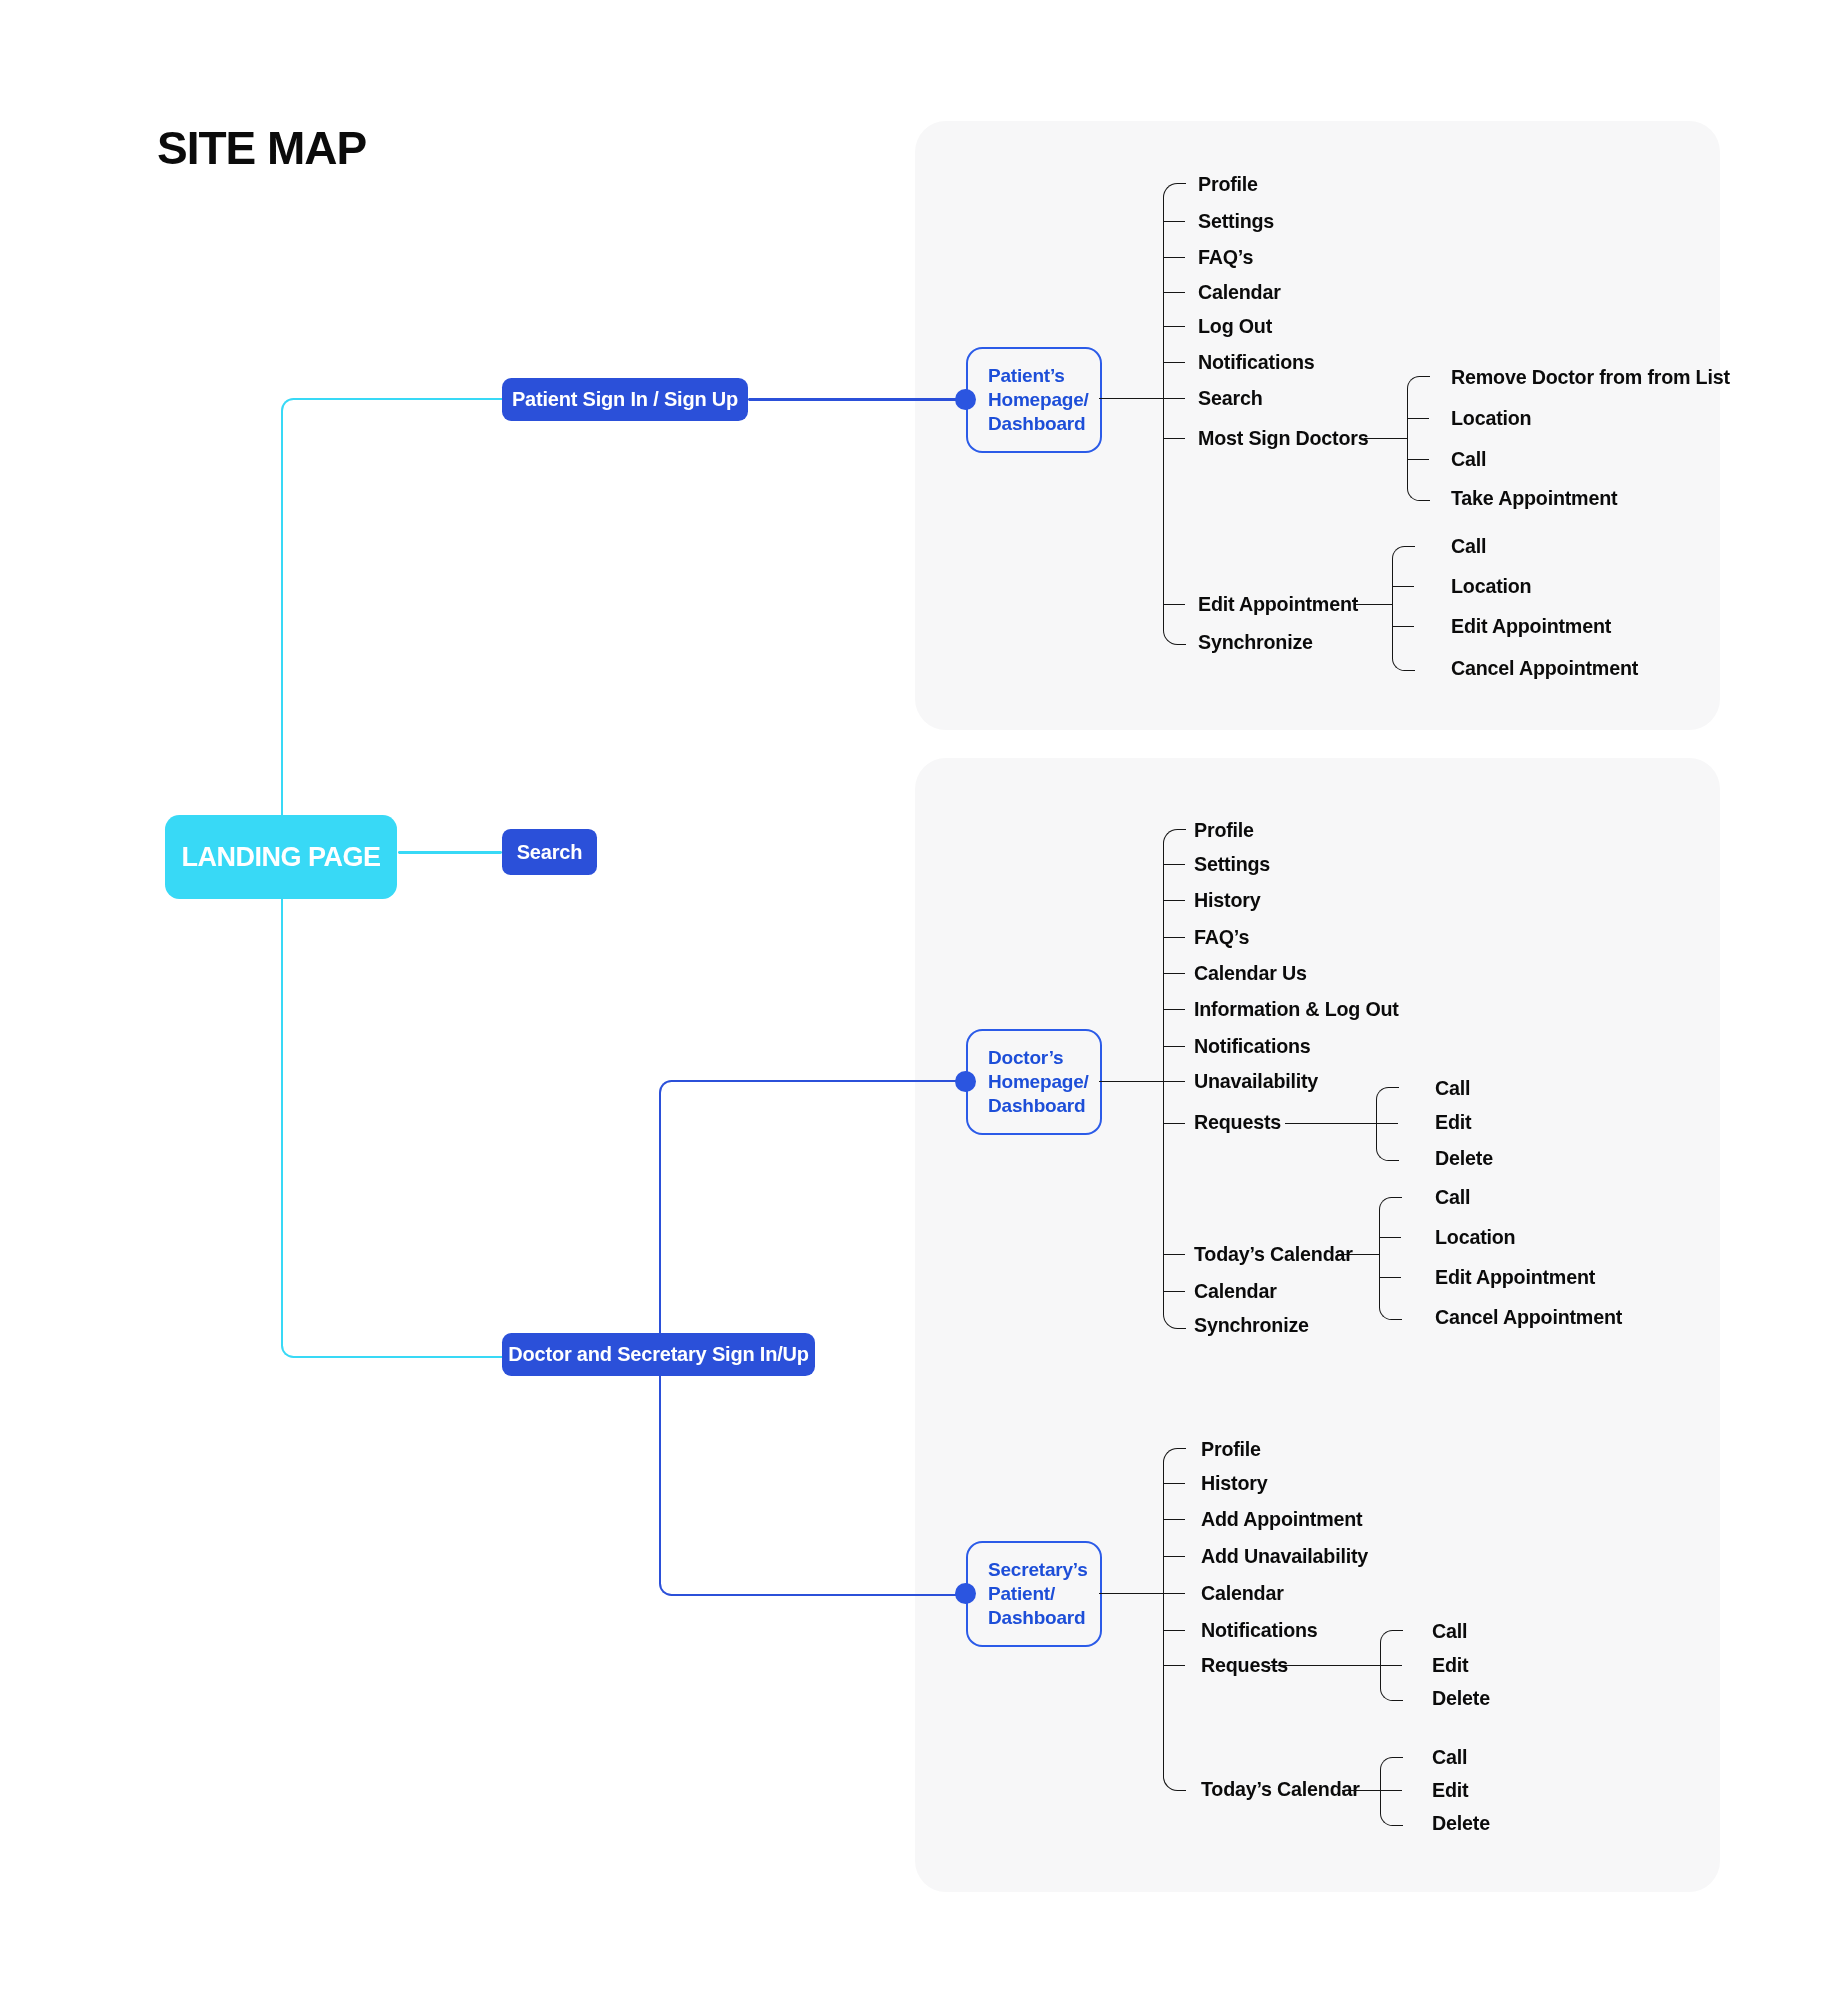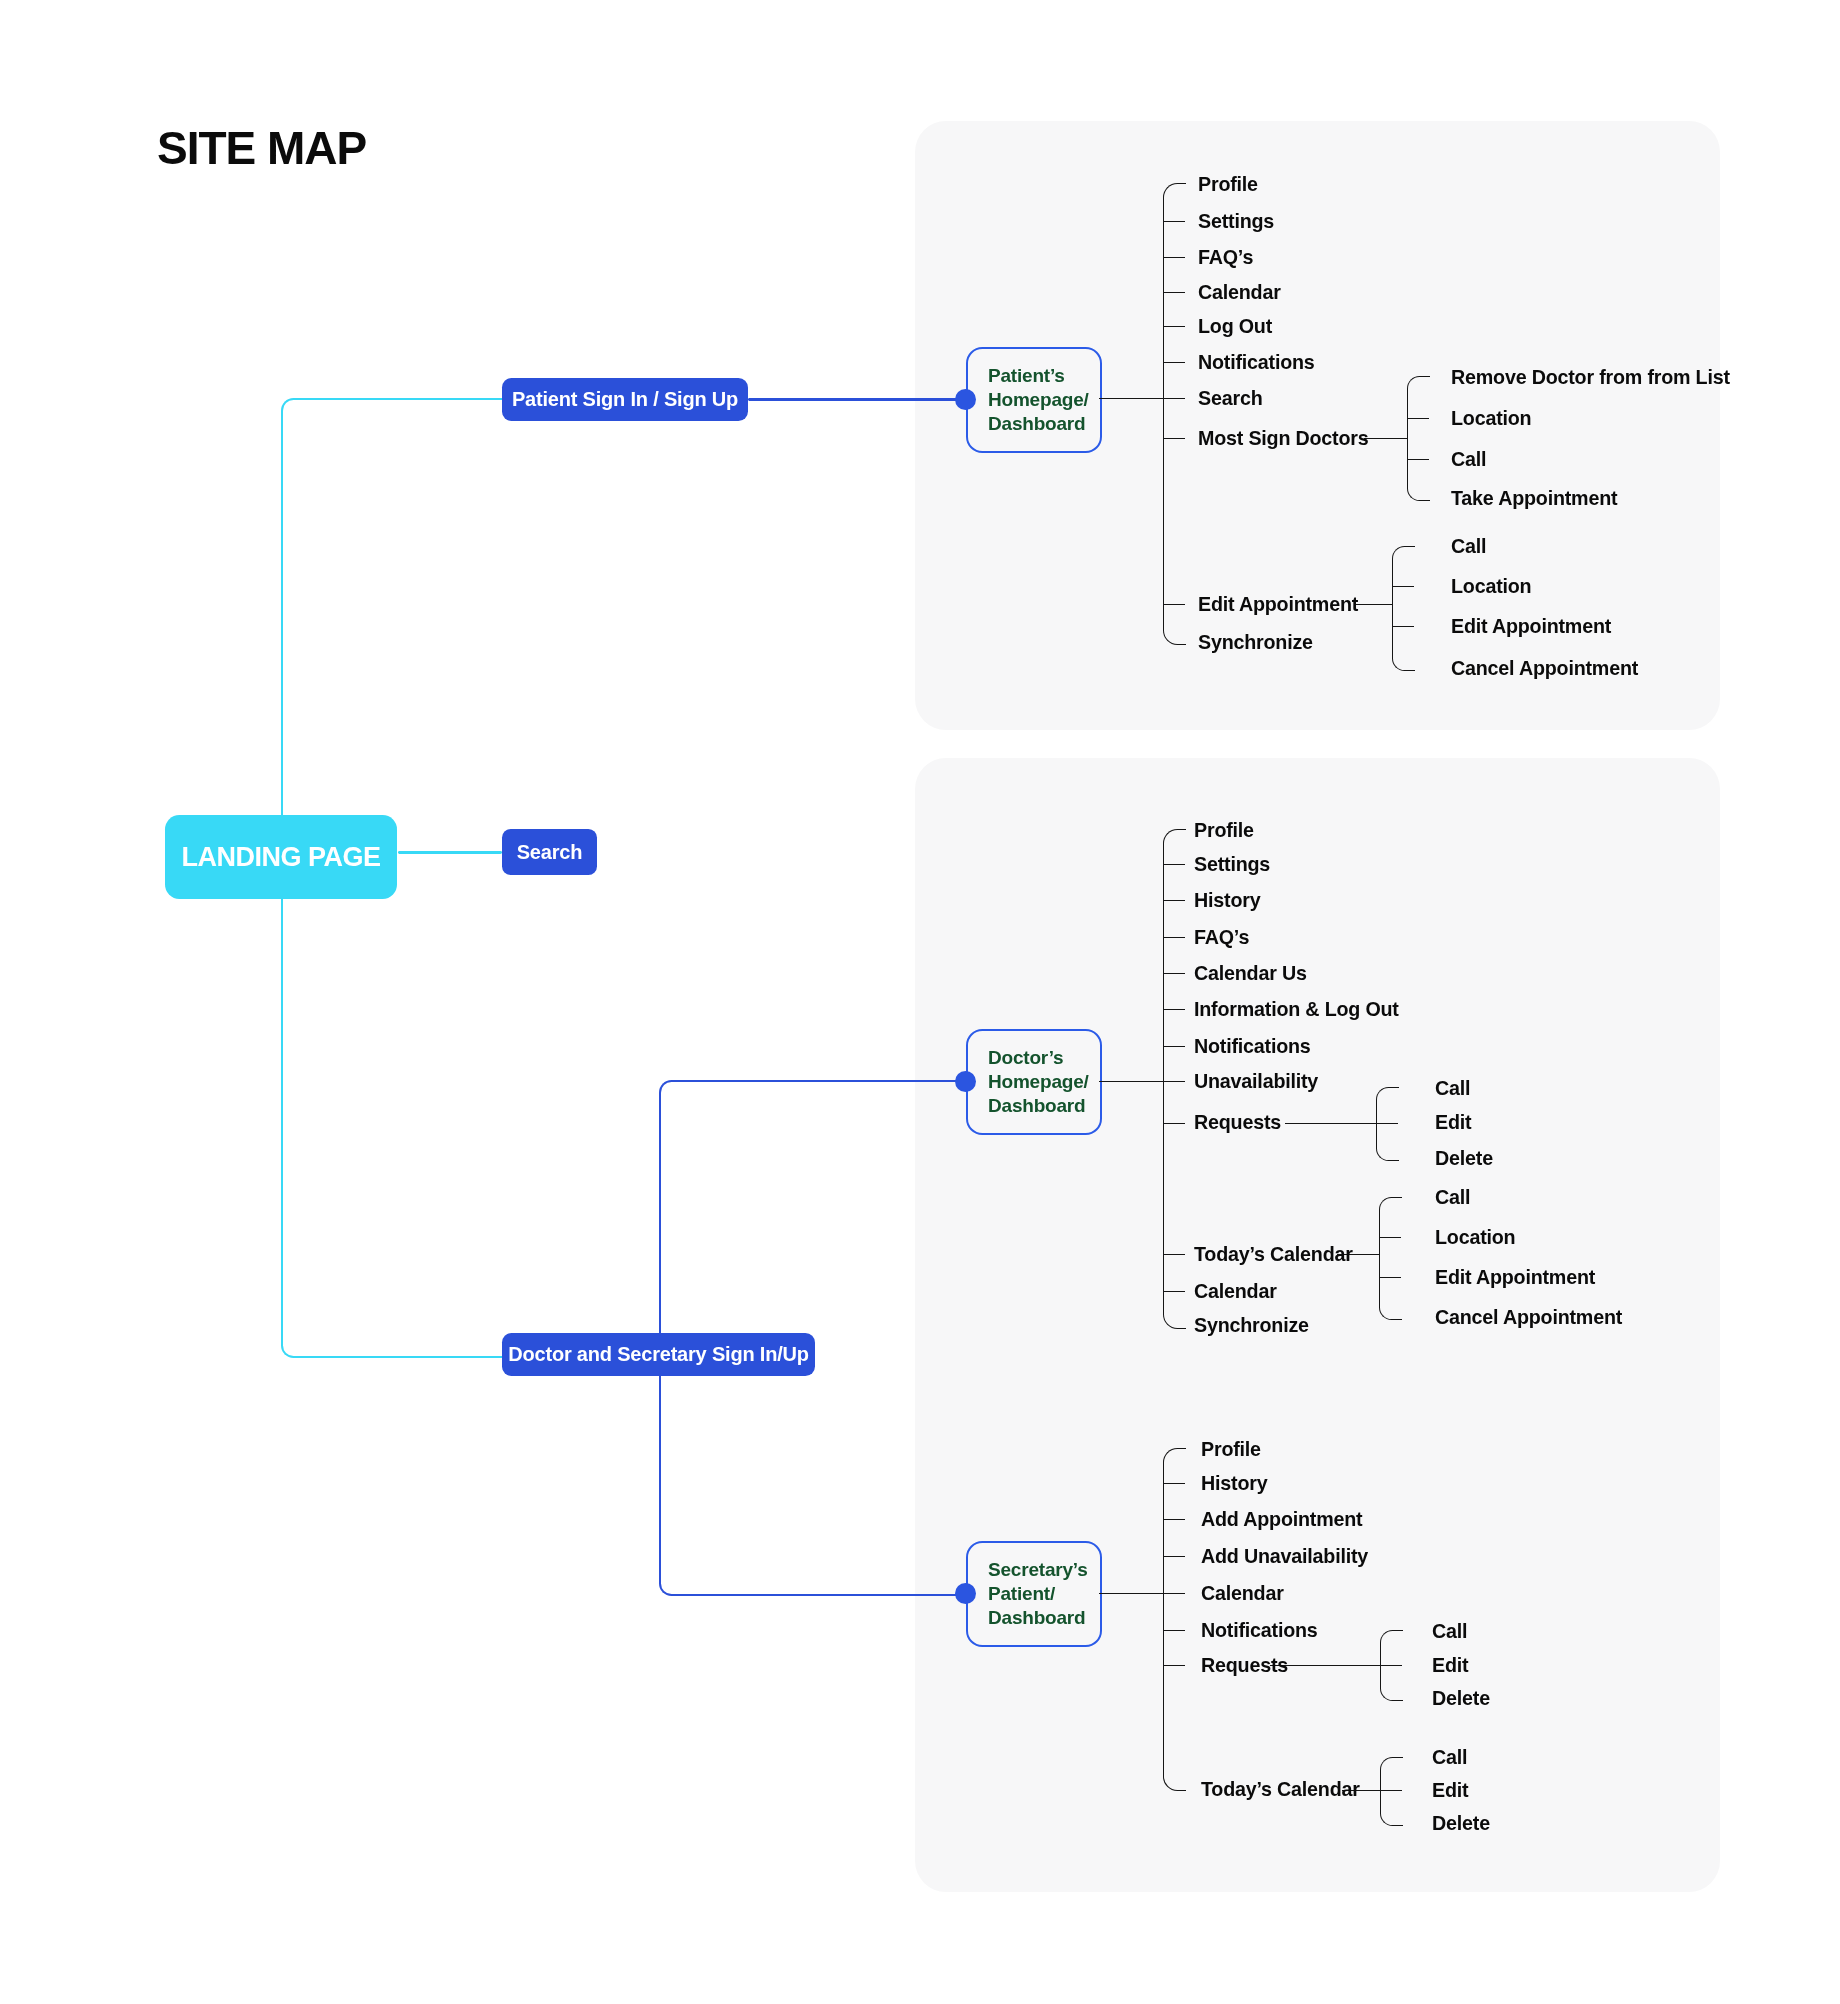--- a/index.html
+++ b/index.html
@@ -72,21 +72,21 @@
     border-radius:14.4px;
     font-size:27px;font-weight:800;letter-spacing:-0.5px;
     white-space:nowrap;
   }
   .nodebox{
     position:absolute;
     width:112px;height:102px;
     border:2.4px solid #2B5BE8;
     border-radius:16.3px;
     background:#F7F7F8;
-    color:#14532d;
+    color:#1d4ed8;
     font-size:19px;font-weight:700;line-height:1.28;letter-spacing:-0.2px;
     display:flex;align-items:center;
     padding-left:20px;
   }
 </style>
 </head>
 <body>
 
 <div class="panel" style="left:915px;top:121px;width:805px;height:609px"></div>
 <div class="panel" style="left:915px;top:758px;width:805px;height:1134px"></div>

